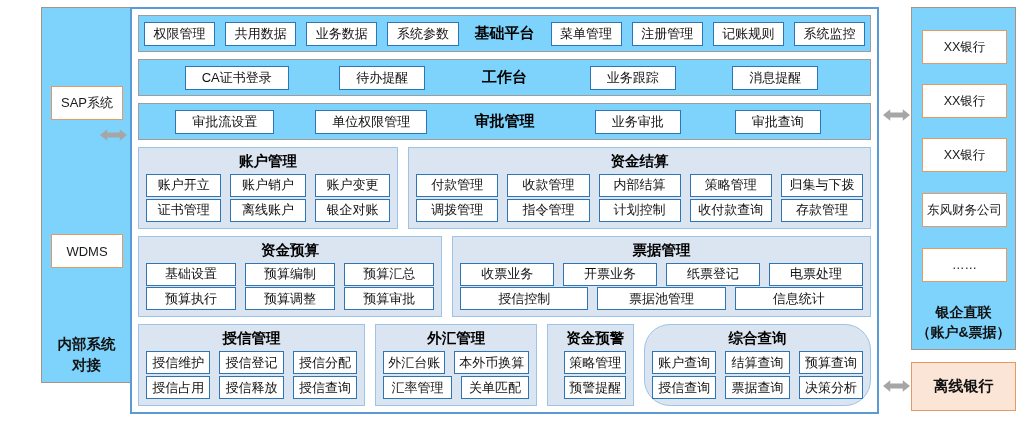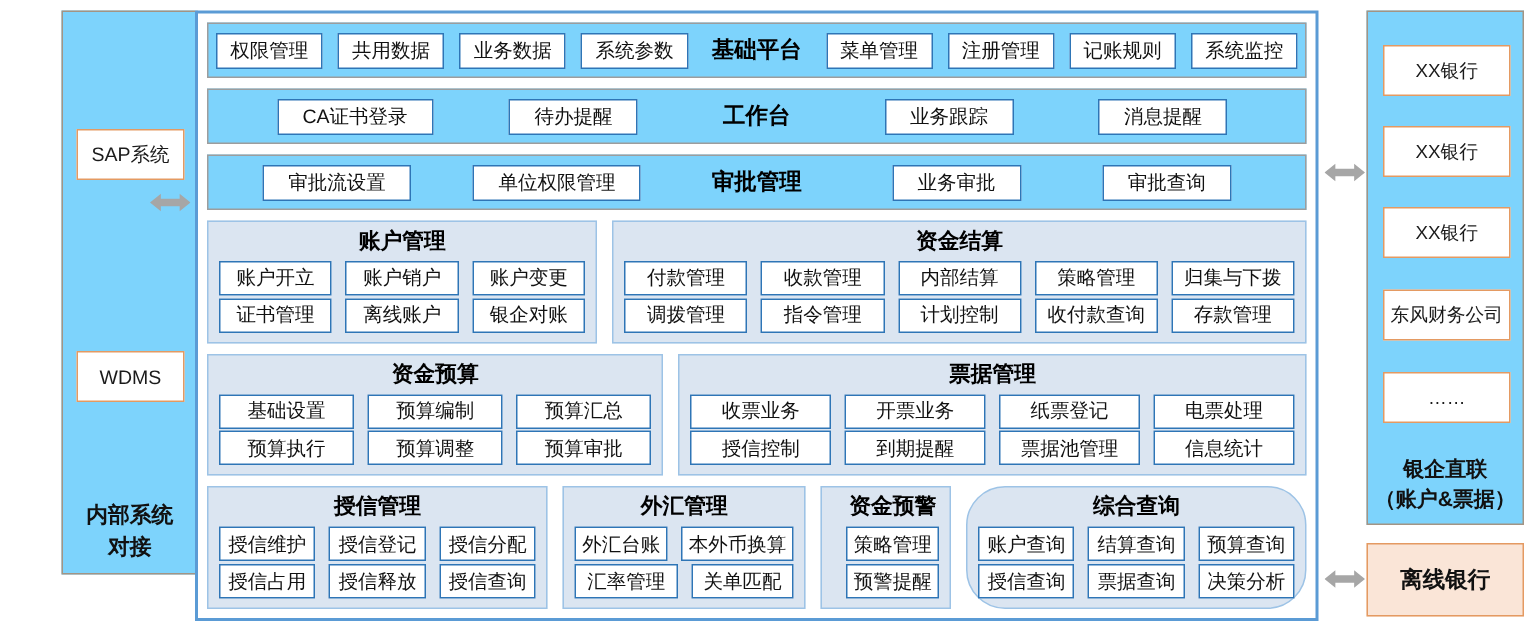--- a/index.html
+++ b/index.html
@@ -196,21 +196,20 @@
         <div class="group">
           <div class="group-title">票据管理</div>
           <div class="group-btn-row">
             <div class="chip">收票业务</div>
             <div class="chip">开票业务</div>
             <div class="chip">纸票登记</div>
             <div class="chip">电票处理</div>
           </div>
           <div class="group-btn-row">
             <div class="chip">授信控制</div>
-            <div class="chip">到期提醒</div>
             <div class="chip">票据池管理</div>
             <div class="chip">信息统计</div>
           </div>
         </div>
       </div>
       <div class="groups-row groups-row-2">
         <div class="group">
           <div class="group-title">授信管理</div>
           <div class="group-btn-row">
             <div class="chip">授信维护</div>

